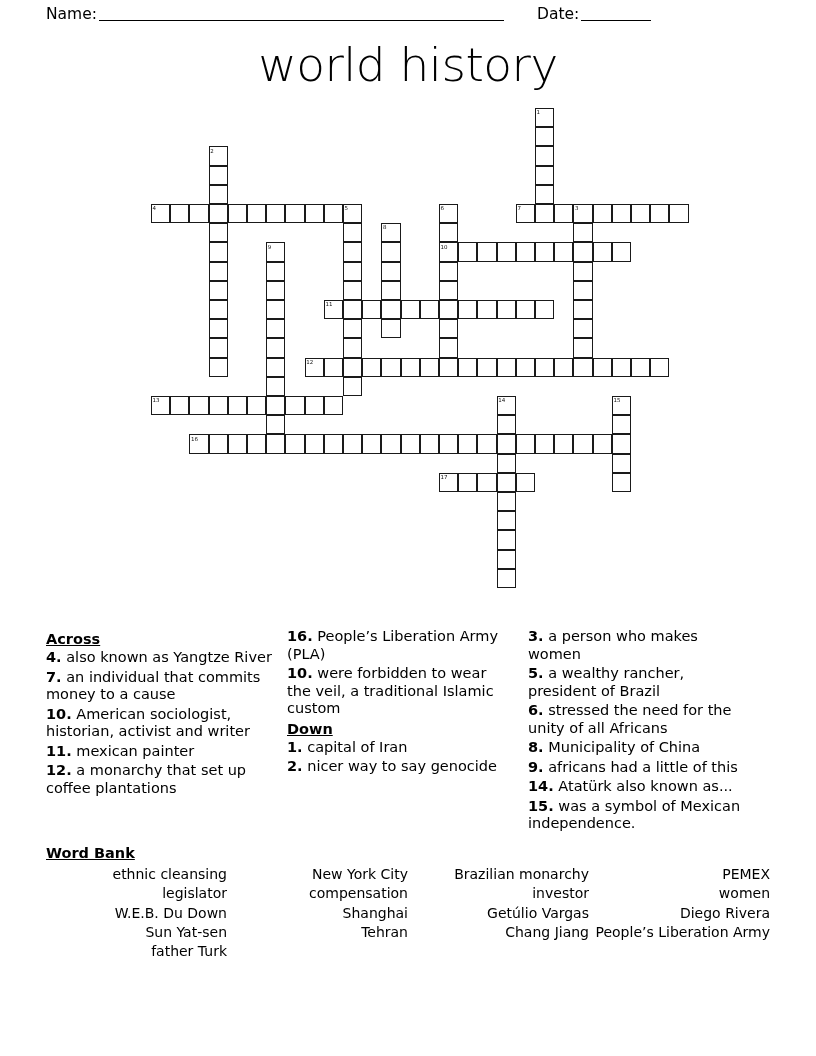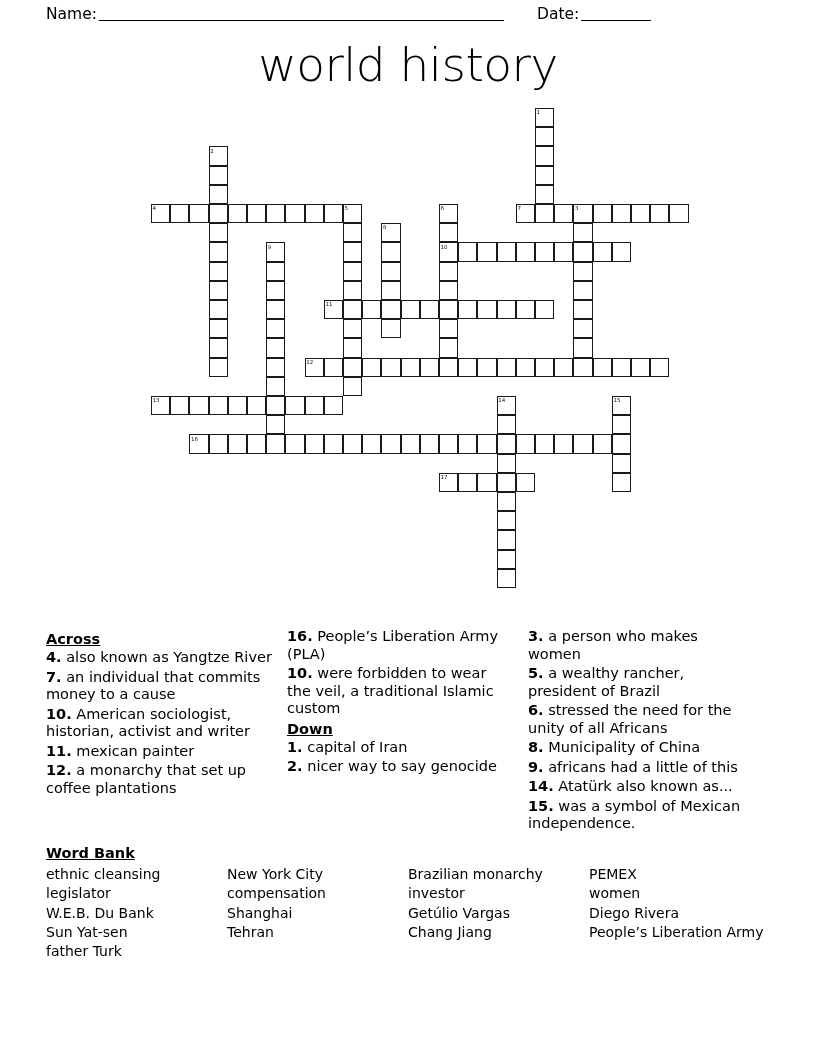--- a/index.html
+++ b/index.html
@@ -125,20 +125,21 @@
   }
   #word-bank-cols {
     display: flex;
     margin-top: 2px;
   }
   .wb-col { width: 181px; }
   .wb-item {
     font-size: 14px;
     line-height: 19.3px;
     white-space: nowrap;
+    text-align: right;
   }
 </style>
 </head>
 <body>
 
 <div id="header-row">
   <span class="hdr-label" id="name-label">Name:</span>
   <span class="hdr-rule" id="name-rule"></span>
   <span class="hdr-label" id="date-label">Date:</span>
   <span class="hdr-rule" id="date-rule"></span>
@@ -352,21 +353,21 @@
       <div class="clue-item"><b>15.</b><span> was a symbol of Mexican independence.</span></div>
     </div>
 </div>
 
 <div id="word-bank">
   <div id="word-bank-heading">Word Bank</div>
   <div id="word-bank-cols">
       <div class="wb-col">
         <div class="wb-item">ethnic cleansing</div>
         <div class="wb-item">legislator</div>
-        <div class="wb-item">W.E.B. Du Bank</div>
+        <div class="wb-item">W.E.B. Du Down</div>
         <div class="wb-item">Sun Yat-sen</div>
         <div class="wb-item">father Turk</div>
       </div>
       <div class="wb-col">
         <div class="wb-item">New York City</div>
         <div class="wb-item">compensation</div>
         <div class="wb-item">Shanghai</div>
         <div class="wb-item">Tehran</div>
       </div>
       <div class="wb-col">

